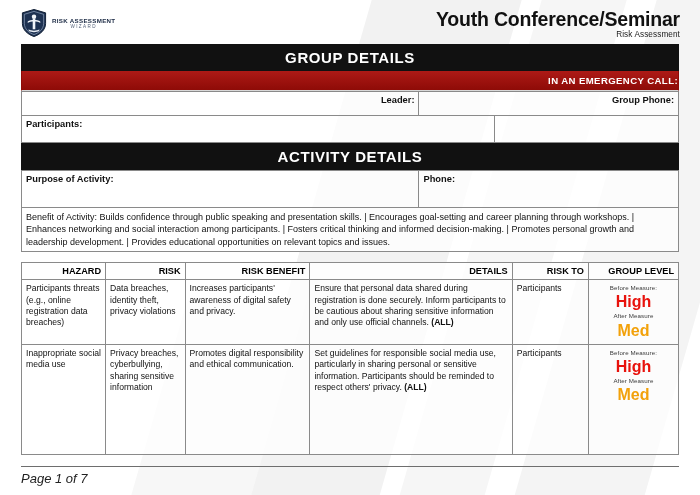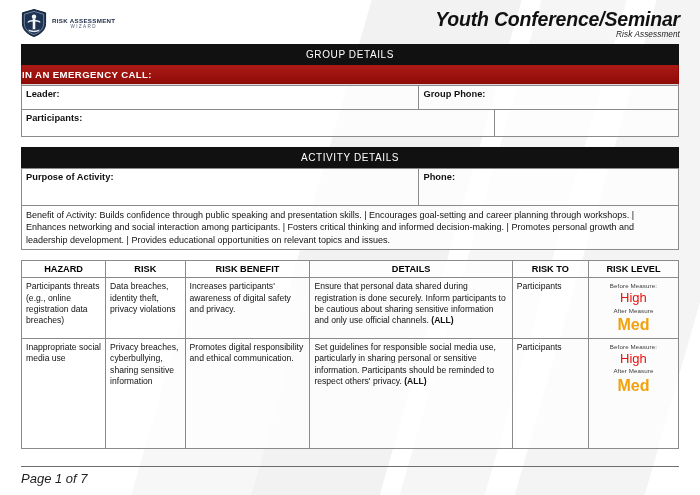--- a/index.html
+++ b/index.html
@@ -40,93 +40,93 @@
   .logo-mark { width: 26px; height: 28px; display:block; }
   .logo-text { line-height: 1; padding-top: 2px; }
   .logo-title {
     font-size: 6.2px; font-weight: bold; letter-spacing: .3px;
     color: #1b2a44; font-family: "Liberation Sans", sans-serif;
   }
   .logo-sub {
     font-size: 4.6px; letter-spacing: 1.4px; color: #55627a;
     text-align: center; margin-top: 1px;
   }
-  .title-wrap { text-align: right; font-style: italic; }
+  .title-wrap { text-align: right; }
   .doc-title {
     font-size: 19.5px; font-weight: bold; color: #111; letter-spacing: -0.2px;
     line-height: 1.05;
   }
   .doc-subtitle {
     font-size: 8.2px; color: #1a1a1a; margin-top: 1px; letter-spacing: .1px;
   }
 
   
   .block { margin: 0 21px; }
 
   .bar-black {
     background: #111111;
     color: #ffffff;
-    font-size: 10px; font-weight: normal; letter-spacing: .6px;
+    font-size: 15px; font-weight: bold; letter-spacing: .6px;
     text-align: center;
     padding: 4px 0 4px 0;
     border: 1px solid #111;
   }
   .bar-red {
     background: linear-gradient(#ad1a16, #8e0b07);
     color: #ffffff;
     font-size: 9.6px; font-weight: bold; letter-spacing: .4px;
-    text-align: left;
+    text-align: right;
     padding: 4px 0;
     border-left: 1px solid #8e0b07;
     border-right: 1px solid #8e0b07;
     border-bottom: 1px solid #d8d8d8;
   }
 
   table.grid { width: 100%; border-collapse: collapse; table-layout: fixed; background: transparent; }
   table.grid td {
     border: 1px solid #8a8a8a;
     vertical-align: top;
     padding: 3px 4px 3px 4px;
     font-size: 9px;
     color: #111;
     background: rgba(255,255,255,0.72);
   }
   .lbl { font-weight: bold; font-size: 9.3px; }
 
-  .cell-leader { height: 24px; }
+  .cell-leader { height: 24px; text-align: right; }
   .cell-participants { height: 27px; }
   .cell-purpose { height: 37px; }
   .cell-date { height: 37px; }
 
   .benefit {
     font-size: 8.6px; line-height: 1.38; color: #1a1a1a;
     padding: 3px 5px 4px 5px;
   }
   .benefit b { font-weight: normal; }
 
   
   table.haz { width: 100%; border-collapse: collapse; table-layout: fixed; }
   table.haz th {
     border: 1px solid #8a8a8a;
     background: rgba(255,255,255,0.8);
     font-size: 9.2px; font-weight: bold;
-    text-align: center; padding: 3px 4px;
+    text-align: right; padding: 3px 4px;
     color: #000;
   }
   table.haz td {
     border: 1px solid #8a8a8a;
     background: rgba(255,255,255,0.72);
     font-size: 8.6px; line-height: 1.33;
     vertical-align: top; padding: 3px 4px 3px 4px;
     color: #111;
   }
   .all-tag { font-weight: bold; }
   .rl-cell { text-align: center; padding-top: 4px !important; }
   .rl-label { font-size: 6.2px; color: #3a3a3a; letter-spacing: .1px; }
-  .rl-high { font-size: 13px; font-weight: normal; color: #e8120c; line-height: 1.25; }
+  .rl-high { font-size: 16px; font-weight: bold; color: #e8120c; line-height: 1.25; }
   .rl-med  { font-size: 16px; font-weight: bold; color: #f2a10a; line-height: 1.25; }
 
   
   .footer {
     position: absolute; left: 21px; right: 21px; bottom: 9px; z-index: 3;
   }
   .footer-rule { border-top: 1px solid #6e6e6e; margin-bottom: 4px; }
   .footer-row { display: flex; justify-content: space-between; align-items: baseline; }
   .footer-left { font-size: 7.6px; font-style: italic; color: #222; }
   .footer-left a { color: #5a5ad8; text-decoration: none; font-style: italic; }
@@ -189,21 +189,21 @@
             <td class="cell-participants" colspan="2">
               <span class="lbl">Participants:</span>
               <span></span>
             </td>
             <td class="cell-participants"></td>
           </tr>
         </tbody>
       </table>
     </div>
 
-    <div class="block" style="margin-top:10px">
+    <div class="block" style="">
       <div class="bar-black">ACTIVITY DETAILS</div>
       <table class="grid">
         <colgroup>
             <col style="width:60.5%">
             <col style="width:39.5%">
           </colgroup>
         <tbody>
           <tr>
             <td class="cell-purpose">
               <span class="lbl">Purpose of Activity:</span>
@@ -233,21 +233,21 @@
             <col style="width:11.6%">
             <col style="width:13.7%">
         </colgroup>
         <thead>
           <tr>
             <th>HAZARD</th>
             <th>RISK</th>
             <th>RISK BENEFIT</th>
             <th>DETAILS</th>
             <th>RISK TO</th>
-            <th>RISK LEVEL</th>
+            <th>GROUP LEVEL</th>
           </tr>
         </thead>
         <tbody>
           <tr>
             <td>Participants threats (e.g., online registration data breaches)</td>
             <td>Data breaches, identity theft, privacy violations</td>
             <td>Increases participants' awareness of digital safety and privacy.</td>
             <td><span>Ensure that personal data shared during registration is done securely. Inform participants to be cautious about sharing sensitive information and only use official channels. </span><span class="all-tag">(ALL)</span></td>
             <td>Participants</td>
             <td class="rl-cell">

